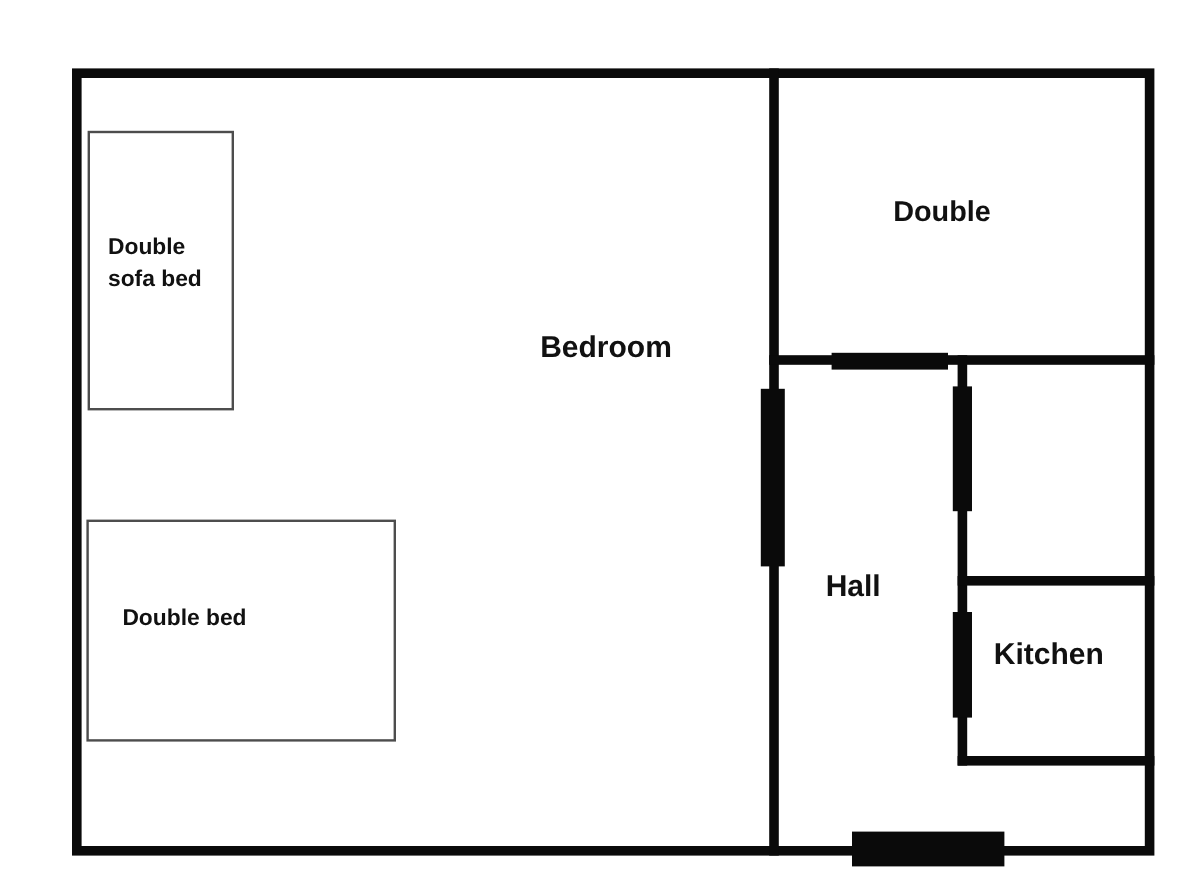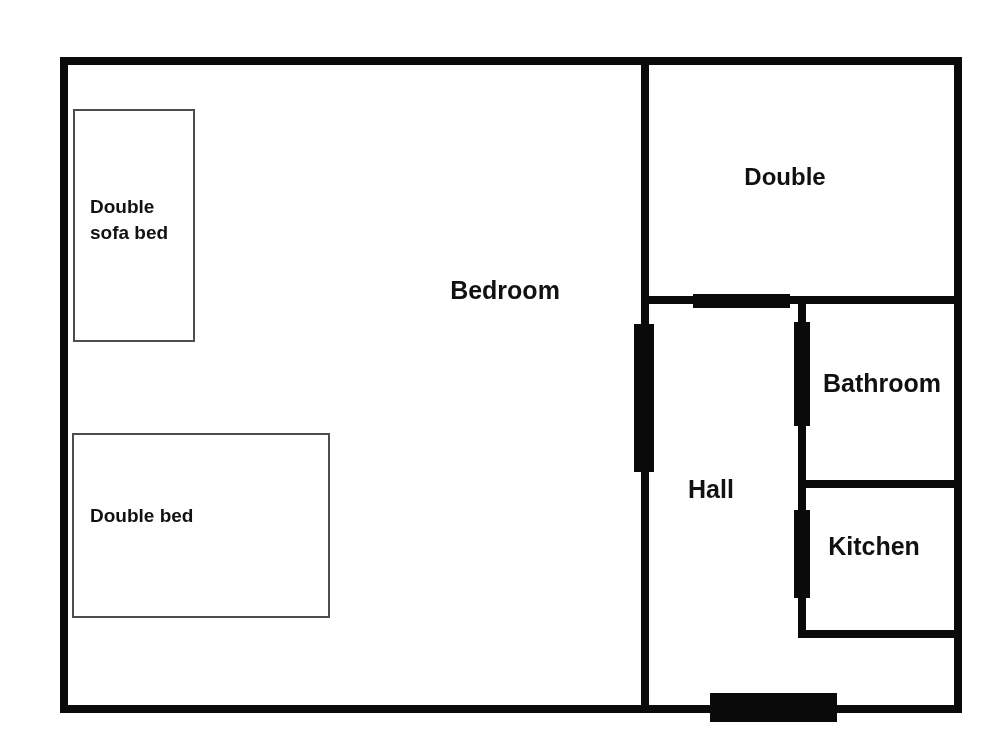--- a/index.html
+++ b/index.html
@@ -67,21 +67,21 @@
   .label-toilet   { left: 874px; top: 546px; }
 
   .furn-label {
     position: absolute;
     font-weight: bold;
     color: #111111;
     font-size: 19px;
     line-height: 26px;
   }
   .label-sofa-bed   { left: 90px;  top: 194px; width: 90px; }
-  .label-double-bed { left: 90px; top: 503px; white-space: nowrap; }
+  .label-double-bed { left: 102px; top: 503px; white-space: nowrap; }
 </style>
 </head>
 <body>
 
 <div class="canvas">
 
   <div class="outer-walls"></div>
   <div class="wall wall-v1"></div>
   <div class="wall wall-kitchen-btm"></div>
   <div class="wall wall-v2"></div>
@@ -92,20 +92,19 @@
   <div class="door door-kitchen"></div>
   <div class="door door-bathroom"></div>
   <div class="door door-toilet"></div>
   <div class="door door-entrance"></div>
 
   <div class="furniture sofa-bed-rect"></div>
   <div class="furniture double-bed-rect"></div>
 
   <div class="room-label label-bedroom">Bedroom</div>
   <div class="room-label label-kitchen">Double</div>
-  <div class="room-label label-bathroom">Bathroom</div>
   <div class="room-label label-hall">Hall</div>
   <div class="room-label label-toilet">Kitchen</div>
 
   <div class="furn-label label-sofa-bed">Double sofa bed</div>
   <div class="furn-label label-double-bed">Double bed</div>
 
 </div>
 
 </body></html>

